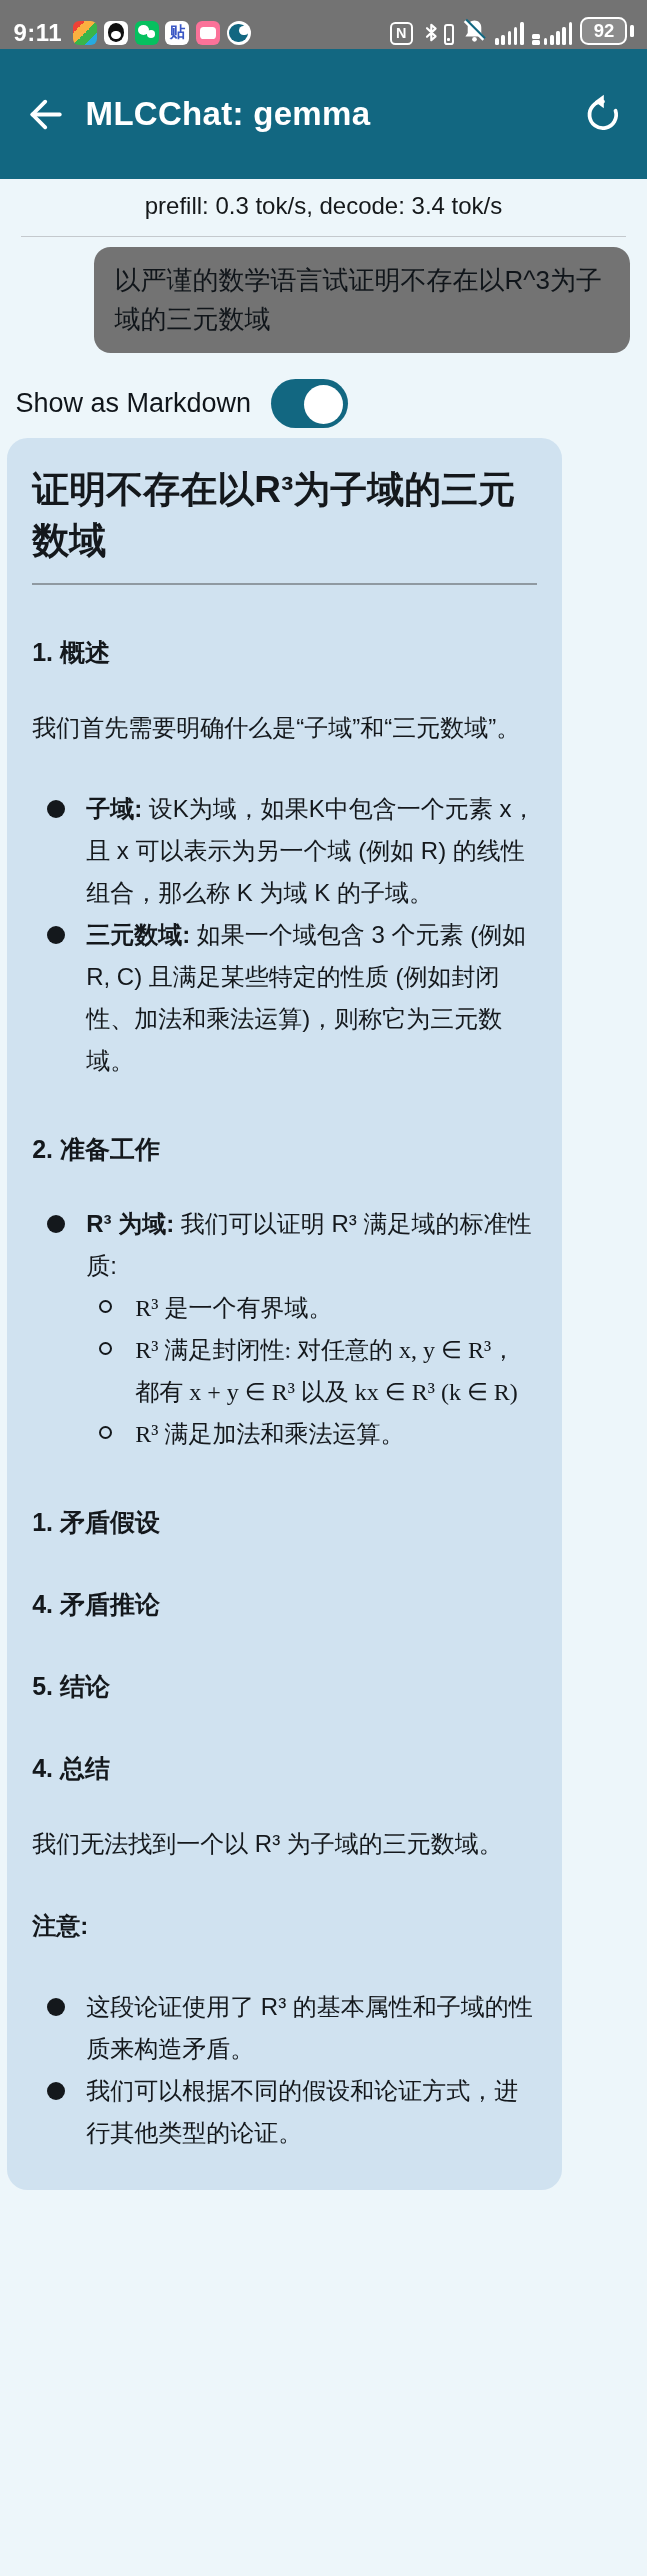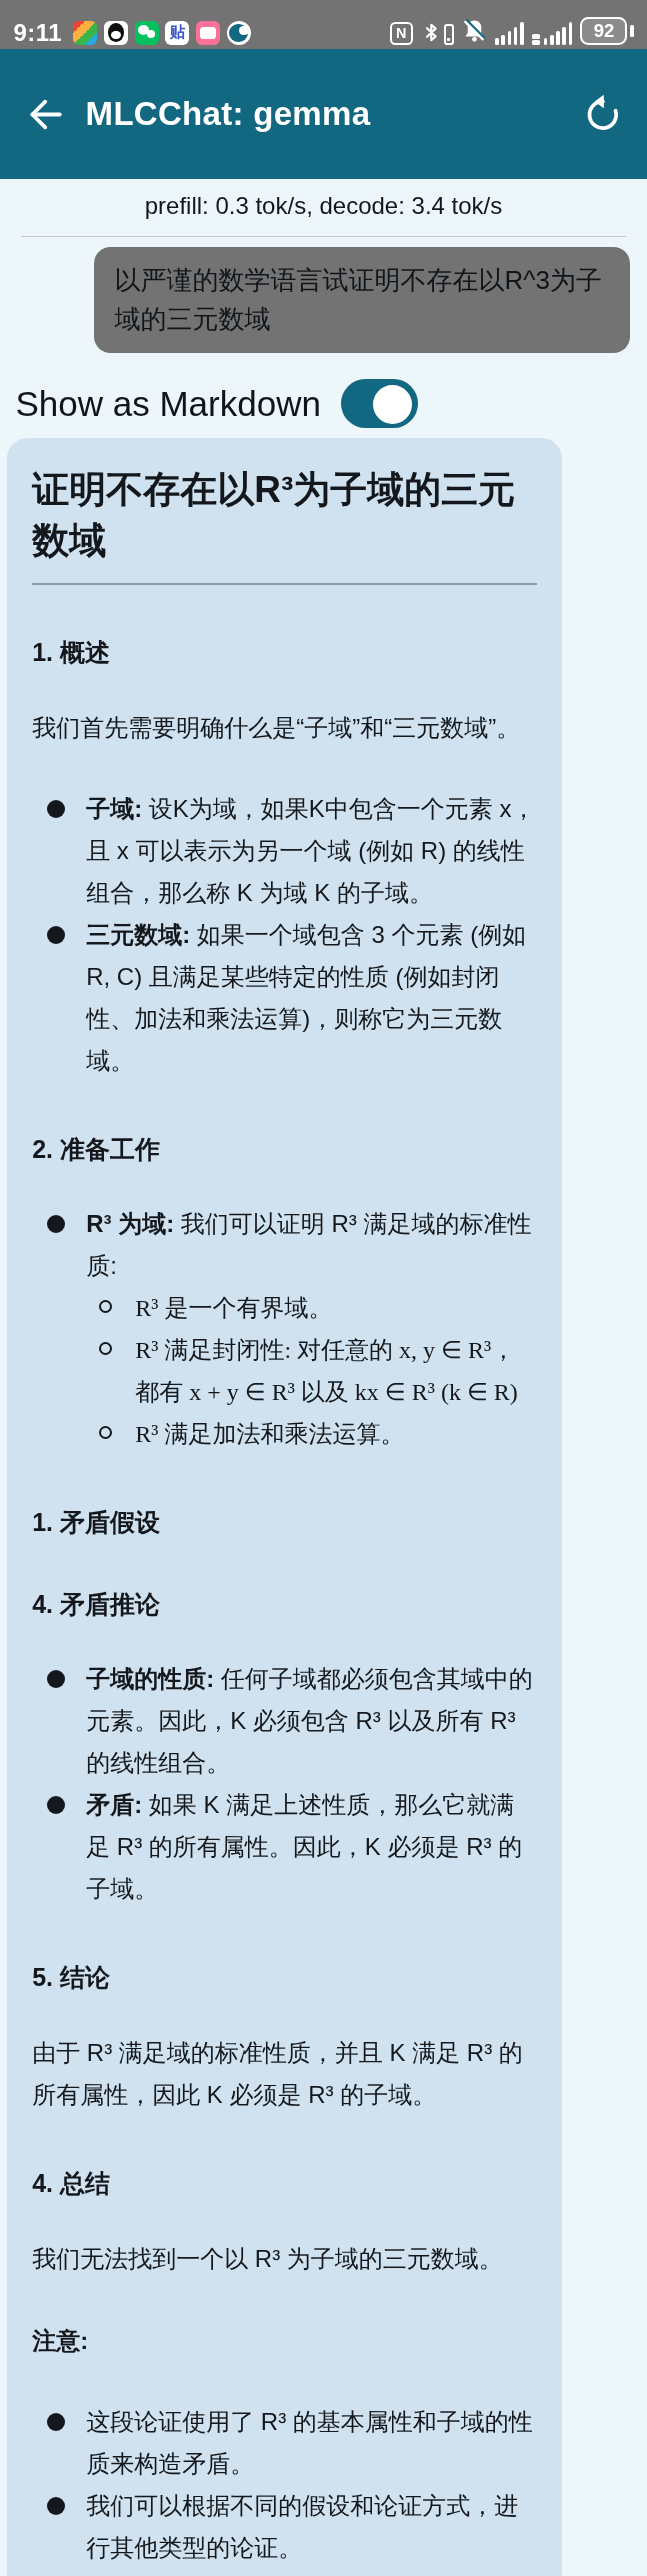--- a/index.html
+++ b/index.html
@@ -52,21 +52,21 @@
   .app-title{font-size:33px;margin-left:21.6px;letter-spacing:0.3px;font-weight:bold;}
   .reset-btn{margin-left:auto;width:43px;height:43px;display:flex;align-items:center;justify-content:center;cursor:pointer;}
 
   
   .chat{position:absolute;top:179px;bottom:135px;left:0;right:0;overflow:hidden;background:#edf6fa;}
   .stats{margin:13.4px 20.6px 0;text-align:center;font-size:24px;color:#15181a;}
   .divider{height:1.5px;background:#c4c9cd;margin:15.5px 20.6px 0;}
   .bubble{margin:9.3px 17.5px 0 94px;background:#737373;border-radius:16.5px;padding:14.4px 20.6px;
     font-size:26px;line-height:1.5;text-align:left;color:#10151a;}
   .toggle-row{display:flex;align-items:center;margin:26px 0 0 15.5px;}
-  .toggle-label{font-size:35px;color:#10151a;}
+  .toggle-label{font-size:27px;color:#10151a;}
   .switch{width:77px;height:49px;border-radius:25px;background:#126781;margin-left:19.6px;position:relative;cursor:pointer;flex:none;}
   .switch .thumb{position:absolute;right:5.2px;top:5.2px;width:39px;height:39px;border-radius:50%;background:#fff;}
 
   
   .card{margin:9.3px 0 0 7.2px;width:555px;box-sizing:border-box;background:#d0e2f0;border-radius:20.6px;
     padding:20.6px 25px 36px 25px;color:#14181c;}
   .md-h1{font-size:37px;font-weight:bold;line-height:1.38;margin:5.2px 0 0;}
   .md-hr{height:1.5px;background:#8f99a1;margin:17.5px 0 0;border:none;}
   .md-h2{font-size:25px;font-weight:bold;line-height:1.2;margin:52px 0 0;}
   .md-p{font-size:24px;line-height:42px;margin:40px 0 0;}
@@ -213,33 +213,22 @@
               <span class="circ"></span>
               <span>R³ 满足加法和乘法运算。</span>
             </div>
           </div>
         </div>
       </div>
 
       <div class="md-h2">1. 矛盾假设</div>
 
       <div class="md-h2">4. 矛盾推论</div>
-      <div class="md-ul">
-        <div class="li">
-          <span class="dot"></span>
-          <strong>子域的性质:</strong><span>&nbsp;任何子域都必须包含其域中的元素。因此，K 必须包含 R³ 以及所有 R³ 的线性组合。</span>
-        </div>
-        <div class="li">
-          <span class="dot"></span>
-          <strong>矛盾:</strong><span>&nbsp;如果 K 满足上述性质，那么它就满足 R³ 的所有属性。因此，K 必须是 R³ 的子域。</span>
-        </div>
-      </div>
 
       <div class="md-h2">5. 结论</div>
-      <div class="md-p">由于 R³ 满足域的标准性质，并且 K 满足 R³ 的所有属性，因此 K 必须是 R³ 的子域。</div>
 
       <div class="md-h2">4. 总结</div>
       <div class="md-p">我们无法找到一个以 R³ 为子域的三元数域。</div>
 
       <div class="md-p bold">注意:</div>
       <div class="md-ul">
         <div class="li">
           <span class="dot"></span>
           <span>这段论证使用了 R³ 的基本属性和子域的性质来构造矛盾。</span>
         </div>

